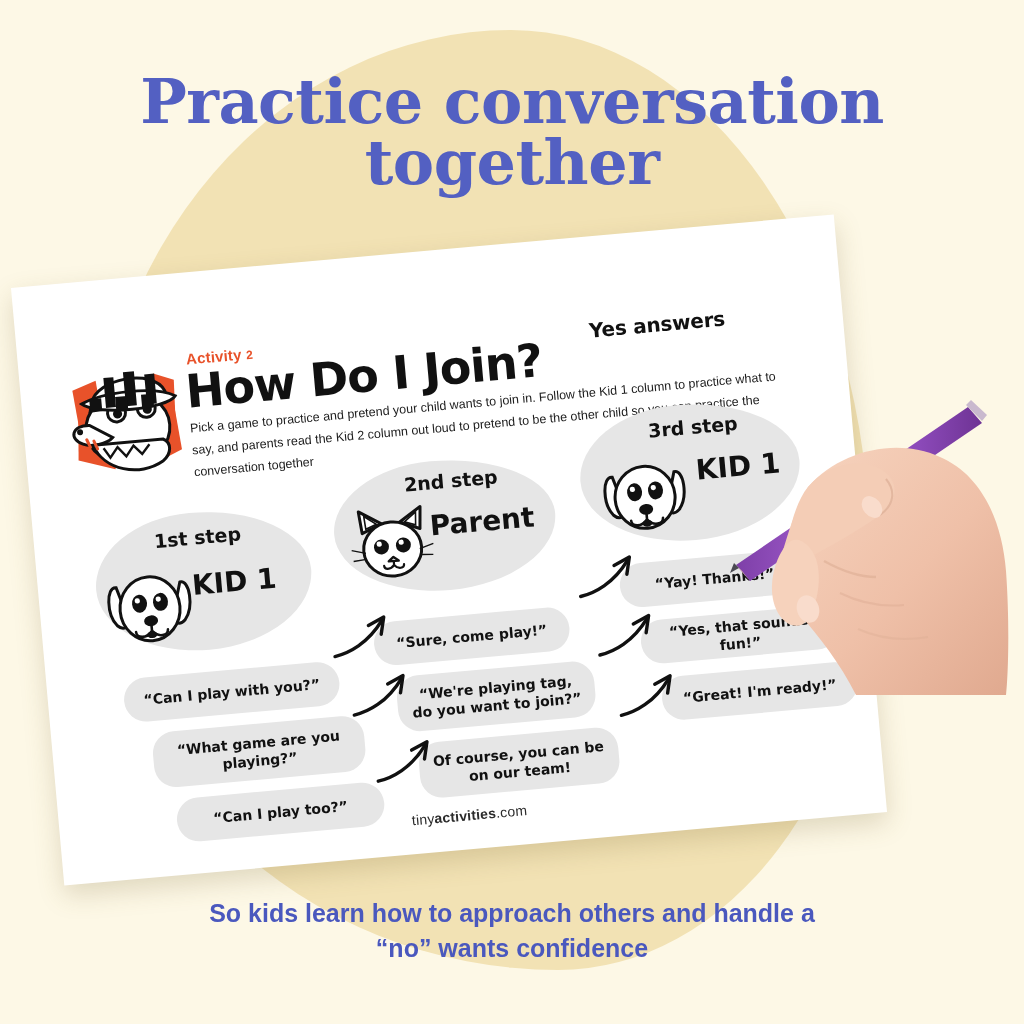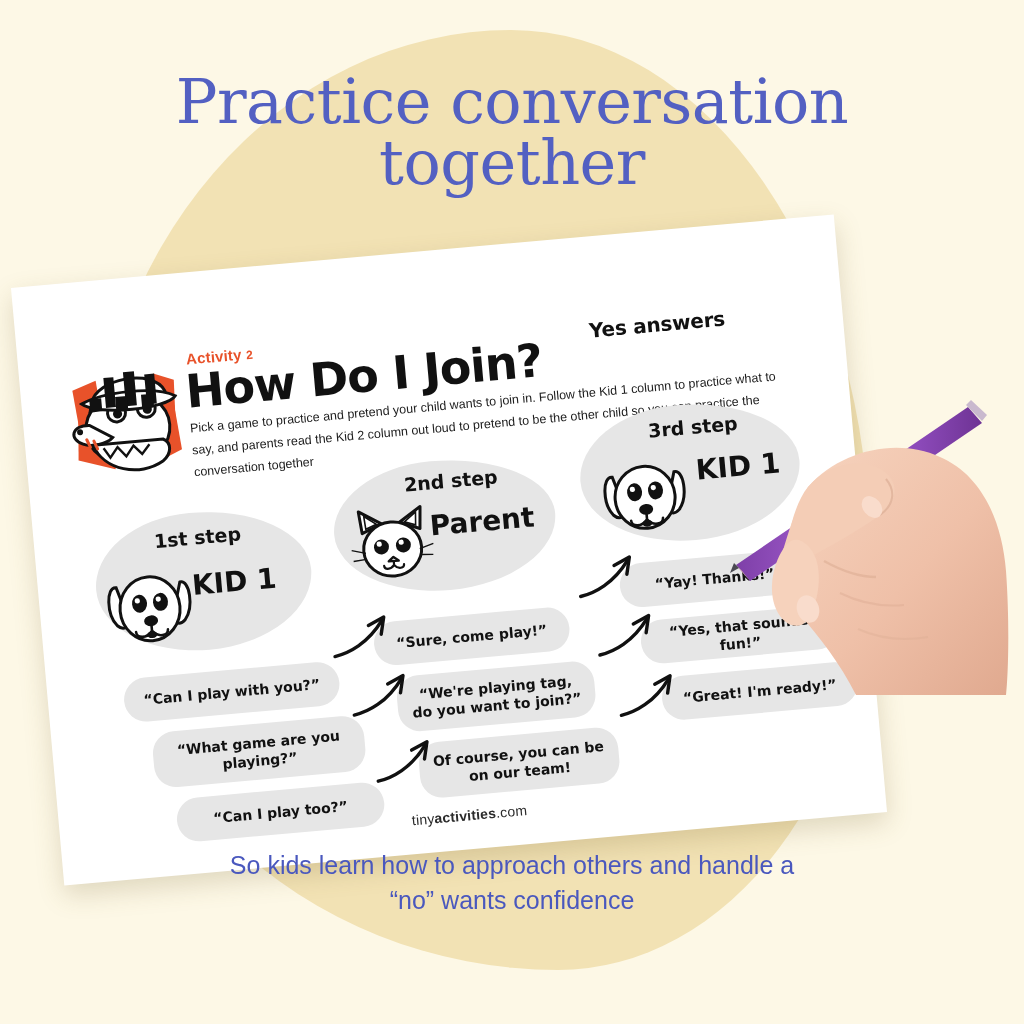--- a/index.html
+++ b/index.html
@@ -20,34 +20,34 @@
     z-index:0;
   }
 
   
   .headline{
     position:absolute; z-index:3;
     left:0; right:0; top:72px;
     text-align:center;
     color:#5360C2;
     font-family:"DejaVu Serif", serif;
-    font-weight:normal;
+    font-weight:bold;
     font-size:62px;
     line-height:0.98;
     letter-spacing:-0.5px;
   }
   .headline .l2{ display:block; }
 
   
   .caption{
     position:absolute; z-index:3;
-    left:0; right:0; top:848px;
+    left:0; right:0; top:896px;
     text-align:center;
     color:#4A58BE;
-    font-weight:normal;
+    font-weight:bold;
     font-size:25px;
     line-height:1.38;
   }
   .caption .c2{ display:block; }
 
   
   .sheet-wrap{
     position:absolute; z-index:2;
     left:36px; top:250px;
     width:826px; height:600px;

